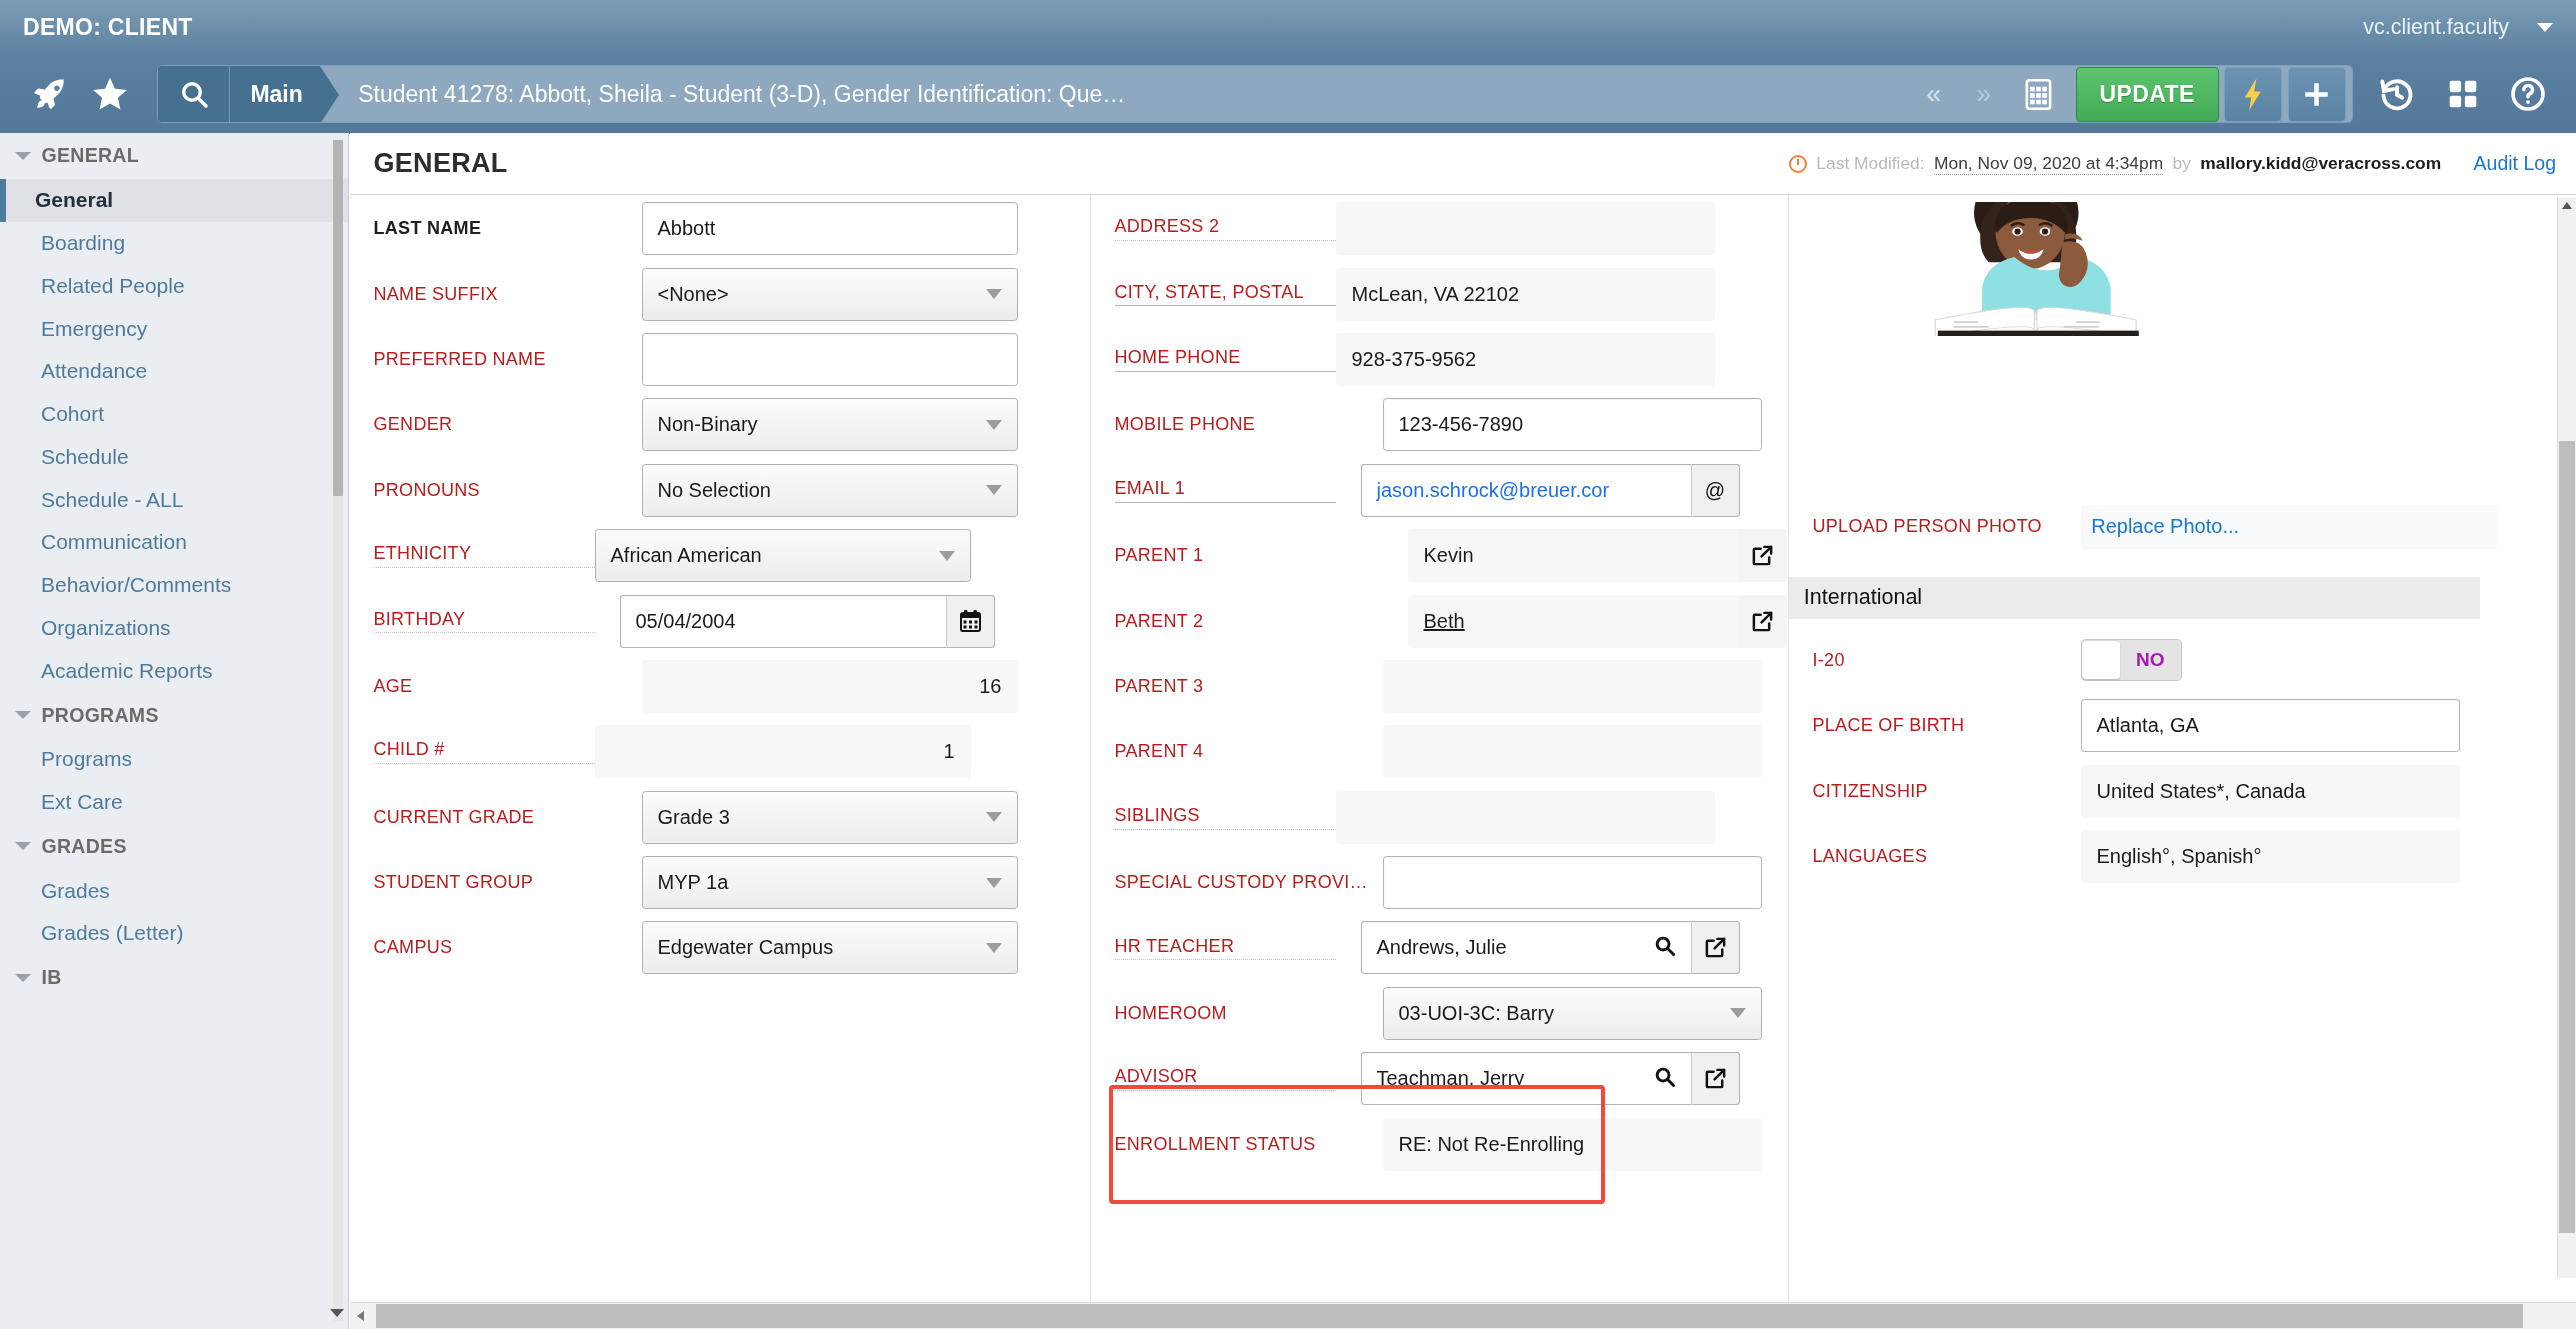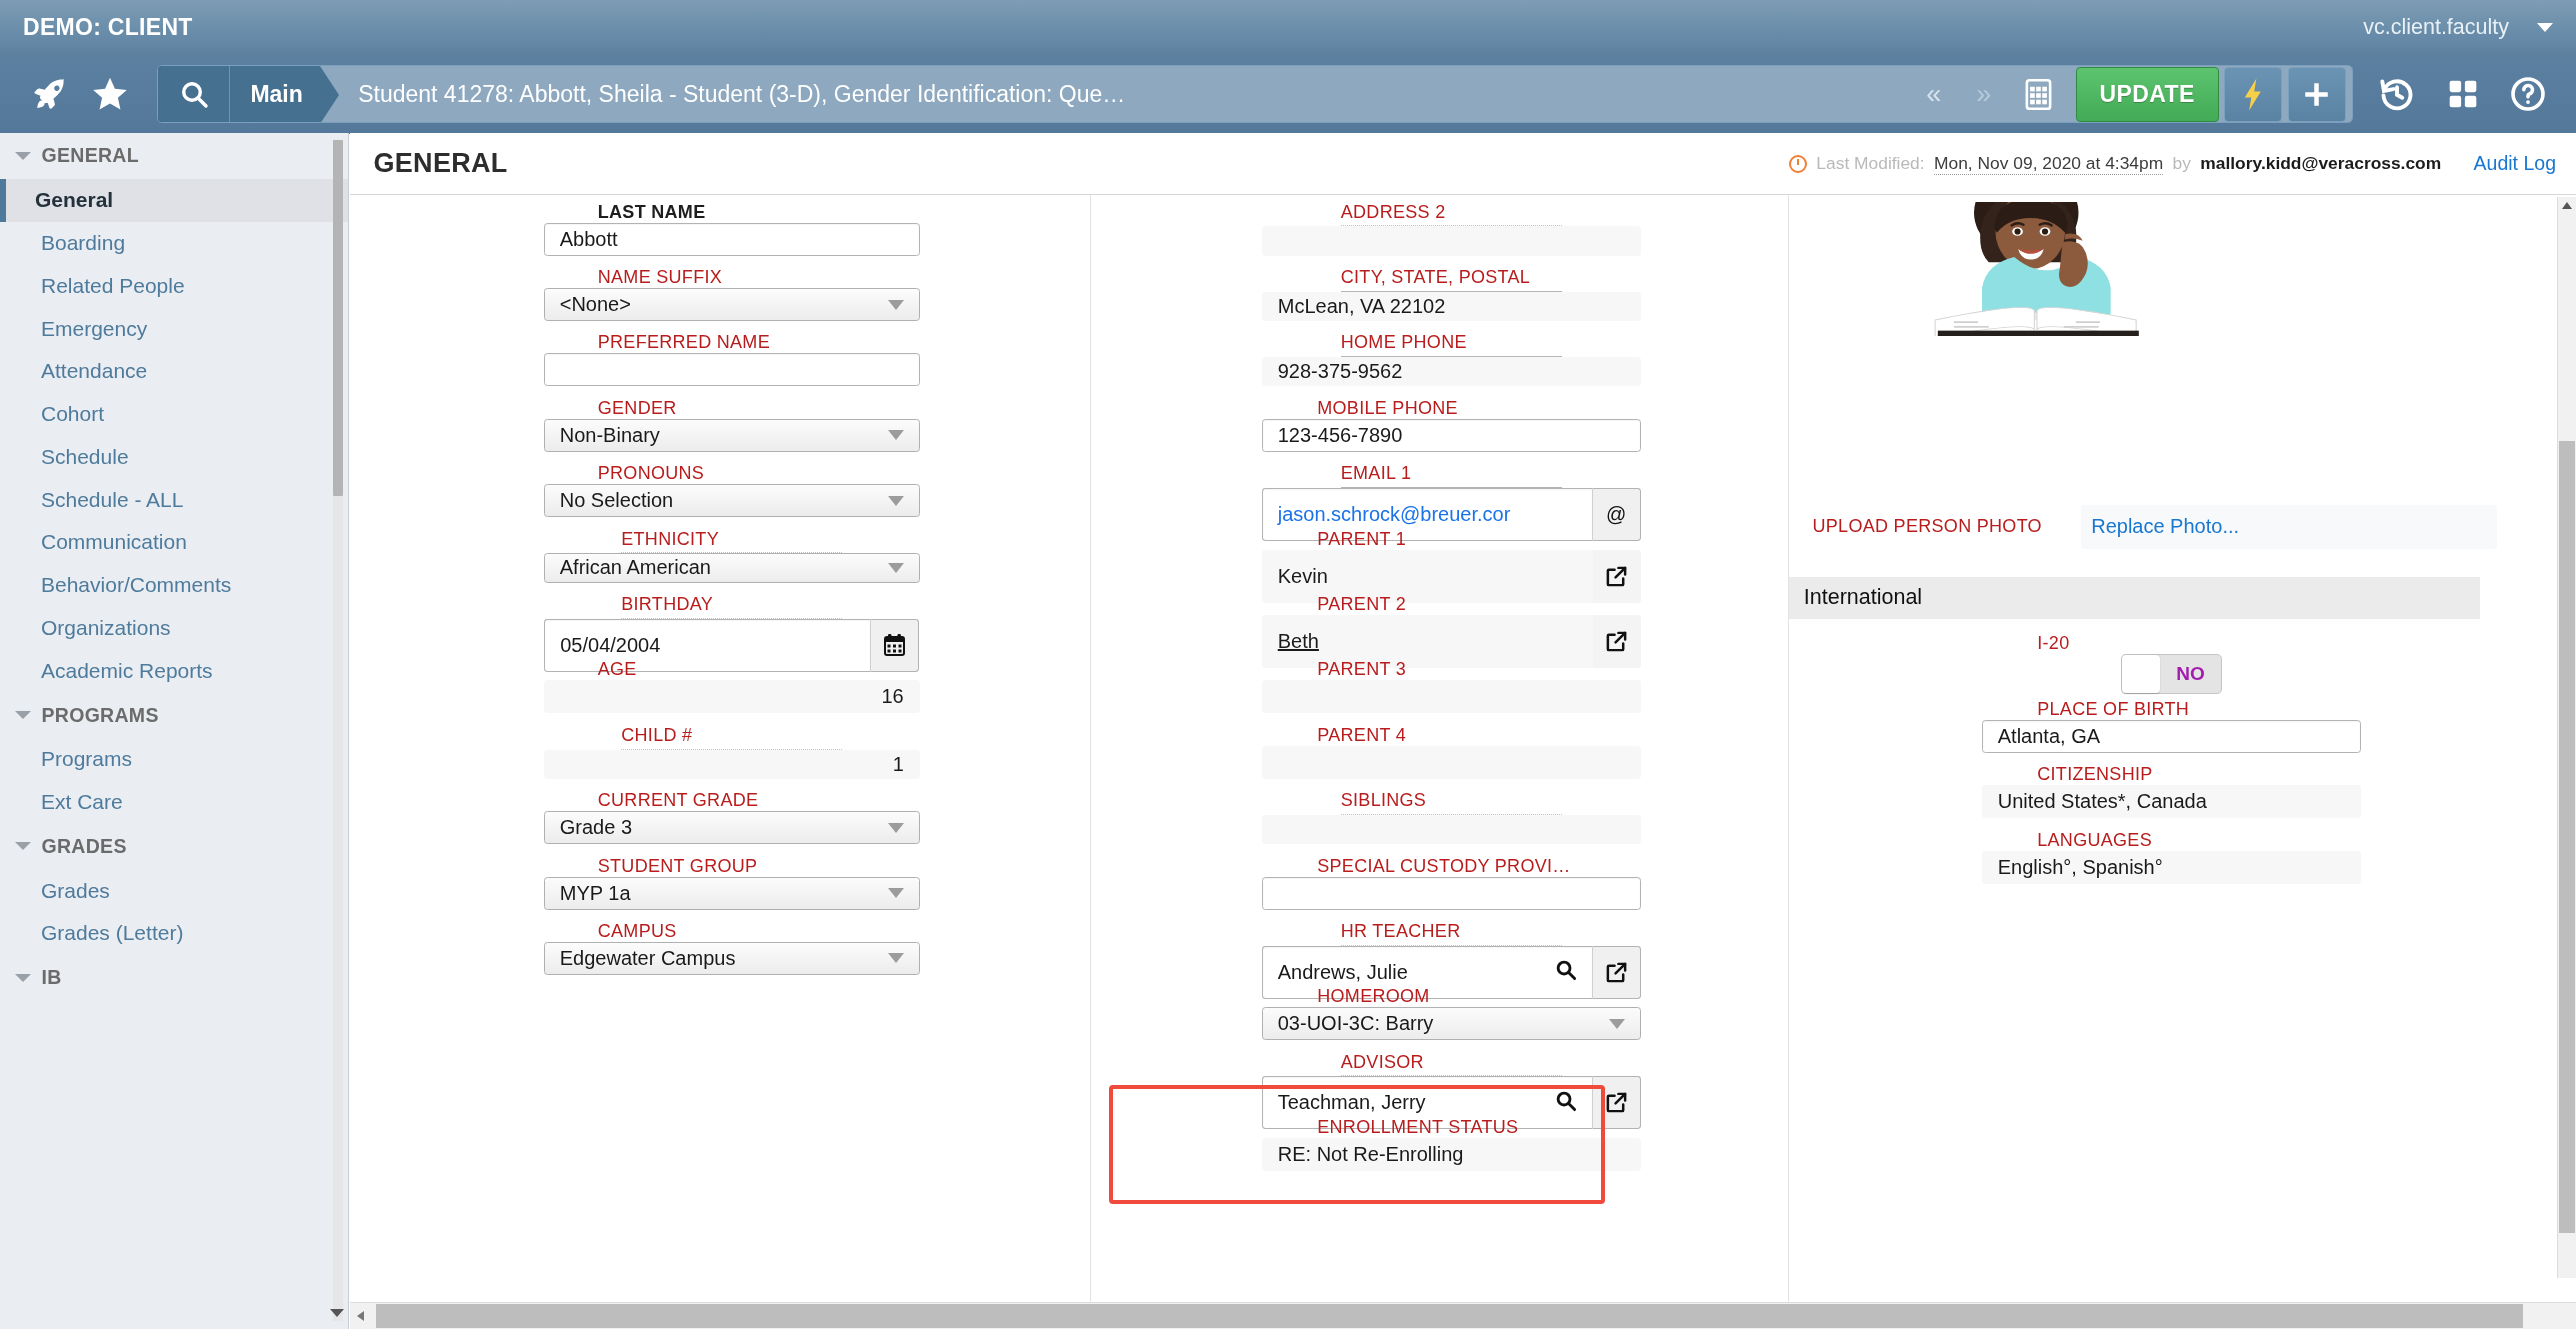--- a/index.html
+++ b/index.html
@@ -164,21 +164,21 @@
     display: flex;
   }
   .col {
     position: relative; padding-top: 6.7px;
   }
   .col-left  { width: 741px; border-right: 0.7px solid #e2e2e2; padding-left: 23.5px; }
   .col-mid   { width: 698px; border-right: 0.7px solid #e2e2e2; padding-left: 23.5px; }
   .col-right { width: 741px; padding-left: 23.5px; }
 
   .row {
-    display: flex; align-items: center; height: 54px; margin-bottom: 11.4px; flex-direction: column;
+    display: flex; align-items: center; height: 54px; margin-bottom: 11.4px;
   }
   .lbl {
     font-size: 18px; color: #b91c1c; letter-spacing: 0.3px;
     width: 268px; flex: none; text-transform: uppercase;
   }
   .lbl.bold { color: #1e1e1e; font-weight: 700; }
   .lbl.dotted { border-bottom: 1.3px dotted #c3c3c3; padding-bottom: 2.7px; width: 221px; }
   .lbl.solid  { border-bottom: 1.3px solid #b5b5b5; padding-bottom: 2.7px; width: 221px; }
 
   .fld {
@@ -197,21 +197,21 @@
     justify-content: space-between; cursor: pointer;
   }
   .w-left  { width: 376px; }
   .w-mid   { width: 379px; }
   .w-right { width: 379px; }
   .sel-caret {
     width: 0; height: 0;
     border-left: 8.7px solid transparent; border-right: 8.7px solid transparent;
     border-top: 10px solid #9c9c9c;
   }
-  .with-addon { display: flex; align-items: stretch; }
+  .with-addon { display: flex; align-items: stretch; margin-left: 25px; }
   .addon {
     width: 48px; display: flex; align-items: center; justify-content: center;
     background: #f0f0f0; border: 1.3px solid #b3b3b3; border-left: none;
     border-radius: 0 3.4px 3.4px 0; cursor: pointer; font-size: 20px; color: #111;
   }
   .addon.plain { background: #f4f4f4; border-color: transparent; }
   .with-addon .fld.input { border-radius: 3.4px 0 0 3.4px; border-right: 0.7px solid #cfcfcf; }
   .with-addon .fld.readonly { border-radius: 3.4px 0 0 3.4px; }
   .emaillink { color: #1a73e8; }
 

